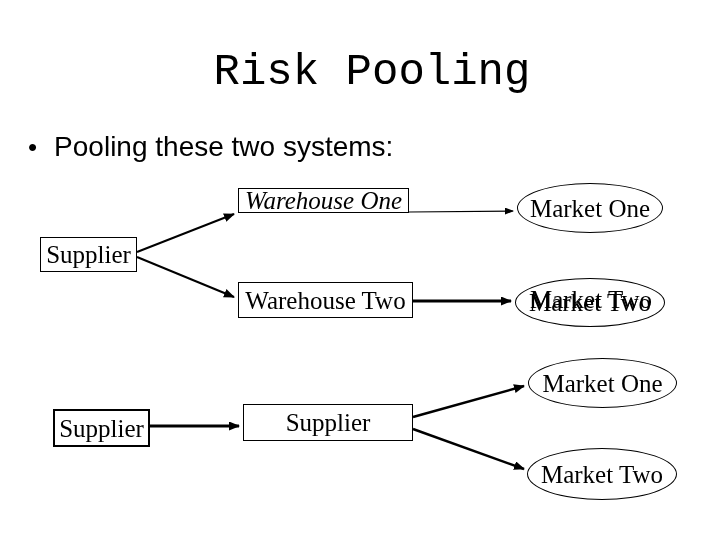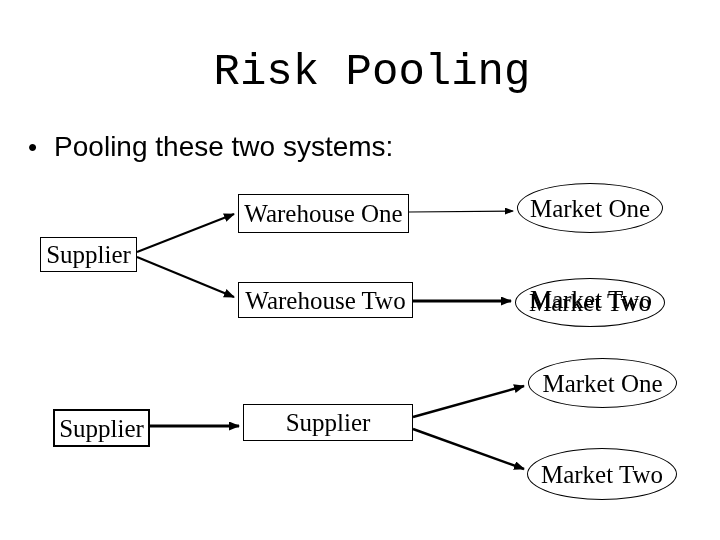--- a/index.html
+++ b/index.html
@@ -22,21 +22,21 @@
   .node {
     position:absolute; box-sizing:border-box;
     border:1px solid #000; background:#fff;
     display:flex; align-items:center; justify-content:center;
     font-size:25px; line-height:1; white-space:nowrap;
   }
   .ellipse { border-radius:50%; }
   .thickborder { border-width:2px; }
   
   .t-supplier  { left:40px;  top:237px; width:97px;  height:35px; }
-  .t-wh1       { left:238px; top:194px; width:171px; height:39px; }
+  .t-wh1       { left:238px; top:188px; width:171px; height:25px;font-style:italic; }
   .t-wh2       { left:238px; top:282px; width:175px; height:36px; }
   .t-mk1       { left:517px; top:183px; width:146px; height:50px; }
   .t-mk2       { left:515px; top:278px; width:150px; height:49px; }
   
   .b-supplier  { left:53px;  top:409px; width:97px;  height:38px; }
   .b-wh        { left:243px; top:404px; width:170px; height:37px; }
   .b-mk1       { left:528px; top:358px; width:149px; height:50px; }
   .b-mk2       { left:527px; top:448px; width:150px; height:52px; }
   .ghost-label {
     position:absolute; left:0; right:0; top:50%;

